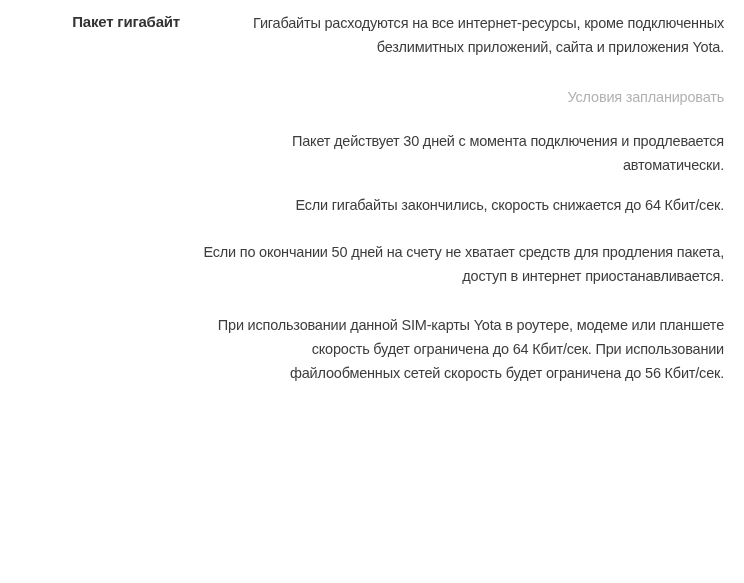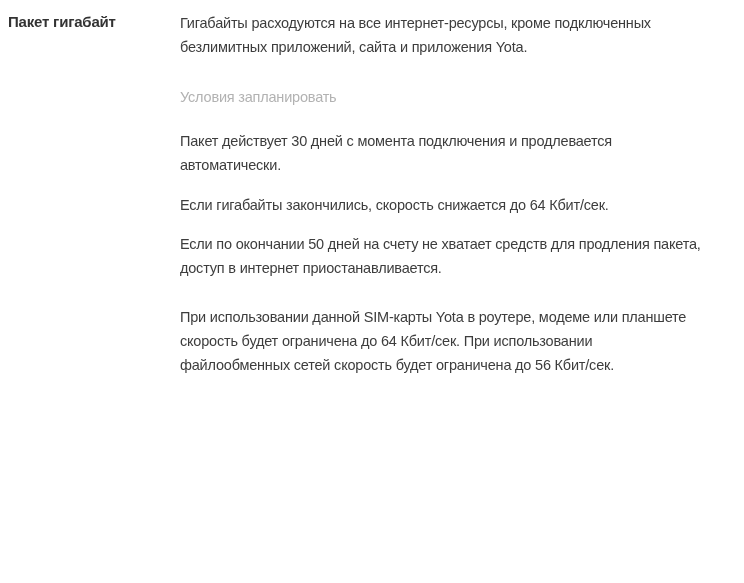--- a/index.html
+++ b/index.html
@@ -1,15 +1,15 @@
 <!DOCTYPE html>
 <html><head>
 <meta charset="utf-8">
 <style>
-  * { margin: 0; padding: 0; box-sizing: border-box; }
+  * { margin: 0; padding: 0; box-sizing: border-box; text-align: right; }
   html, body {
     width: 744px;
     height: 583px;
     background: #ffffff;
     font-family: "Liberation Sans", "DejaVu Sans", sans-serif;
     overflow: hidden;
   }
   .row {
     display: flex;
     width: 744px;
@@ -22,42 +22,42 @@
   }
   .label-col h3 {
     font-size: 15px;
     font-weight: bold;
     color: #333333;
     line-height: 22px;
     letter-spacing: -0.2px;
   }
   .content-col {
     flex: 1 1 auto;
-    padding-right: 4px;
+    padding-right: 20px;
     color: #3d3d3d;
   }
   .content-col p {
     font-size: 14.5px;
     line-height: 24px;
     letter-spacing: -0.2px;
     white-space: pre-line;
     color: #3d3d3d;
   }
   .content-col h4.subheading {
     font-size: 14.5px;
     font-weight: normal;
     line-height: 24px;
     letter-spacing: -0.2px;
     color: #b2b2b2;
   }
   
   .mb26 { margin-bottom: 26px; }
   .mb20 { margin-bottom: 20px; }
   .mb16 { margin-bottom: 16px; }
-  .mb15 { margin-bottom: 15px; }
+  .mb15 { margin-bottom: 23px; }
   .mb25 { margin-bottom: 25px; }
   .mb17 { margin-bottom: 17px; }
 </style>
 </head>
 <body>
 
 <div class="row">
   <div class="label-col">
     <h3>Пакет гигабайт</h3>
   </div>

